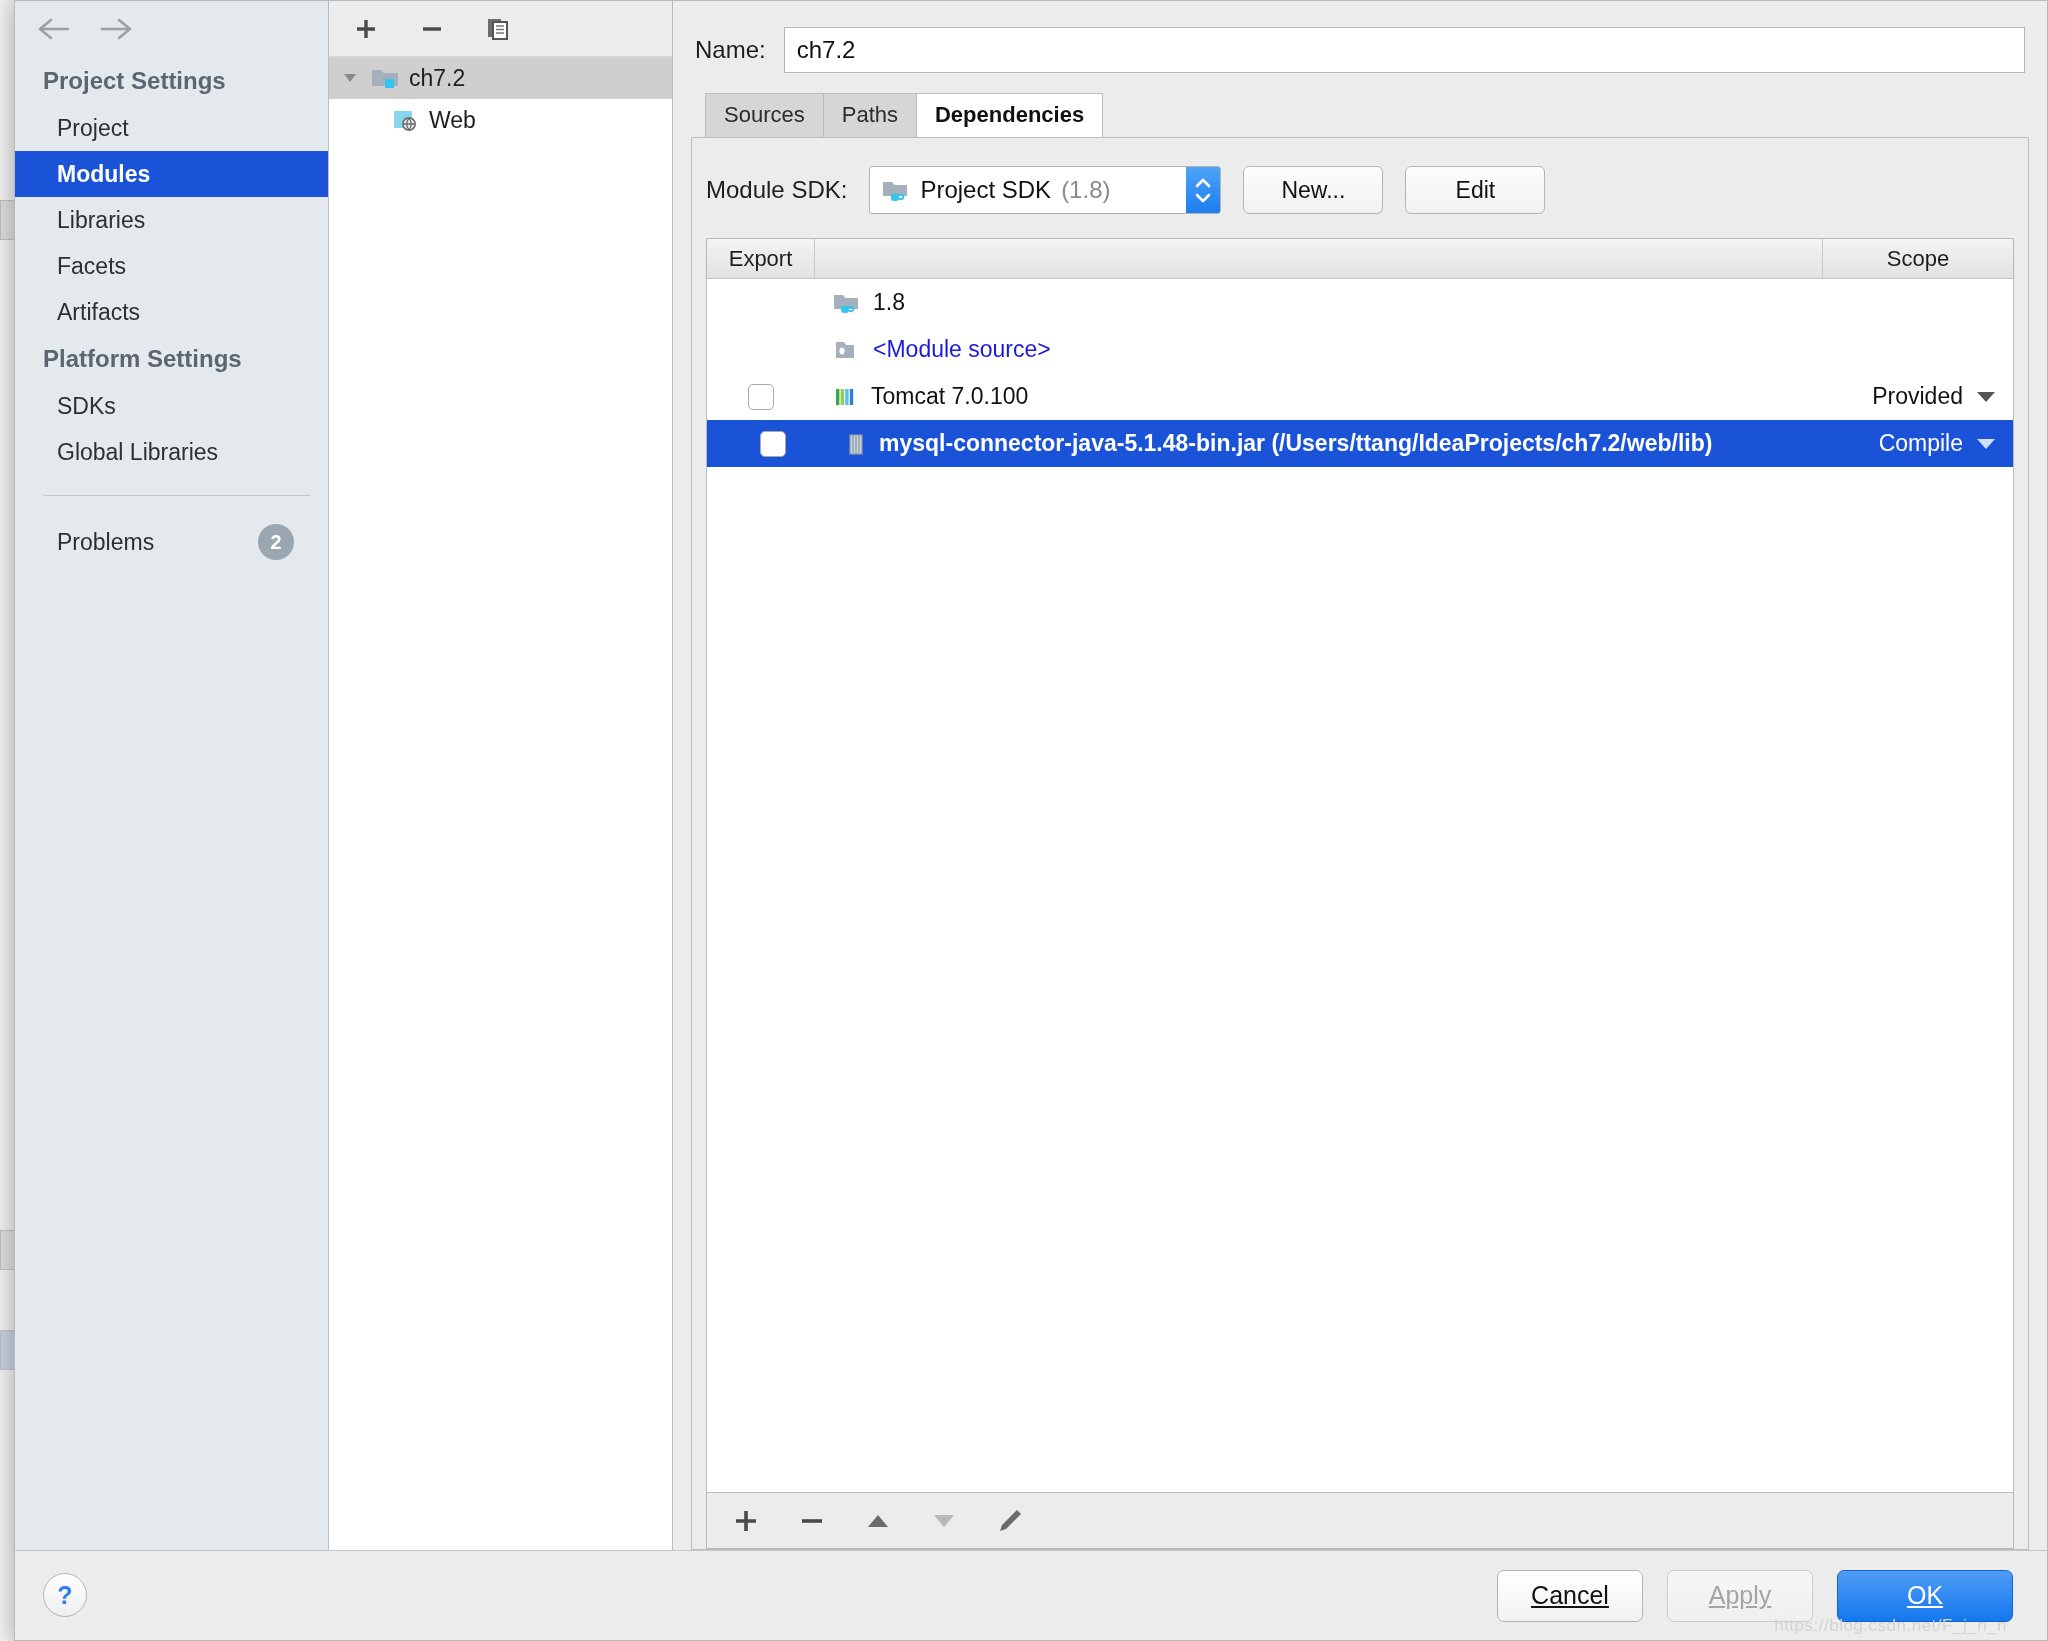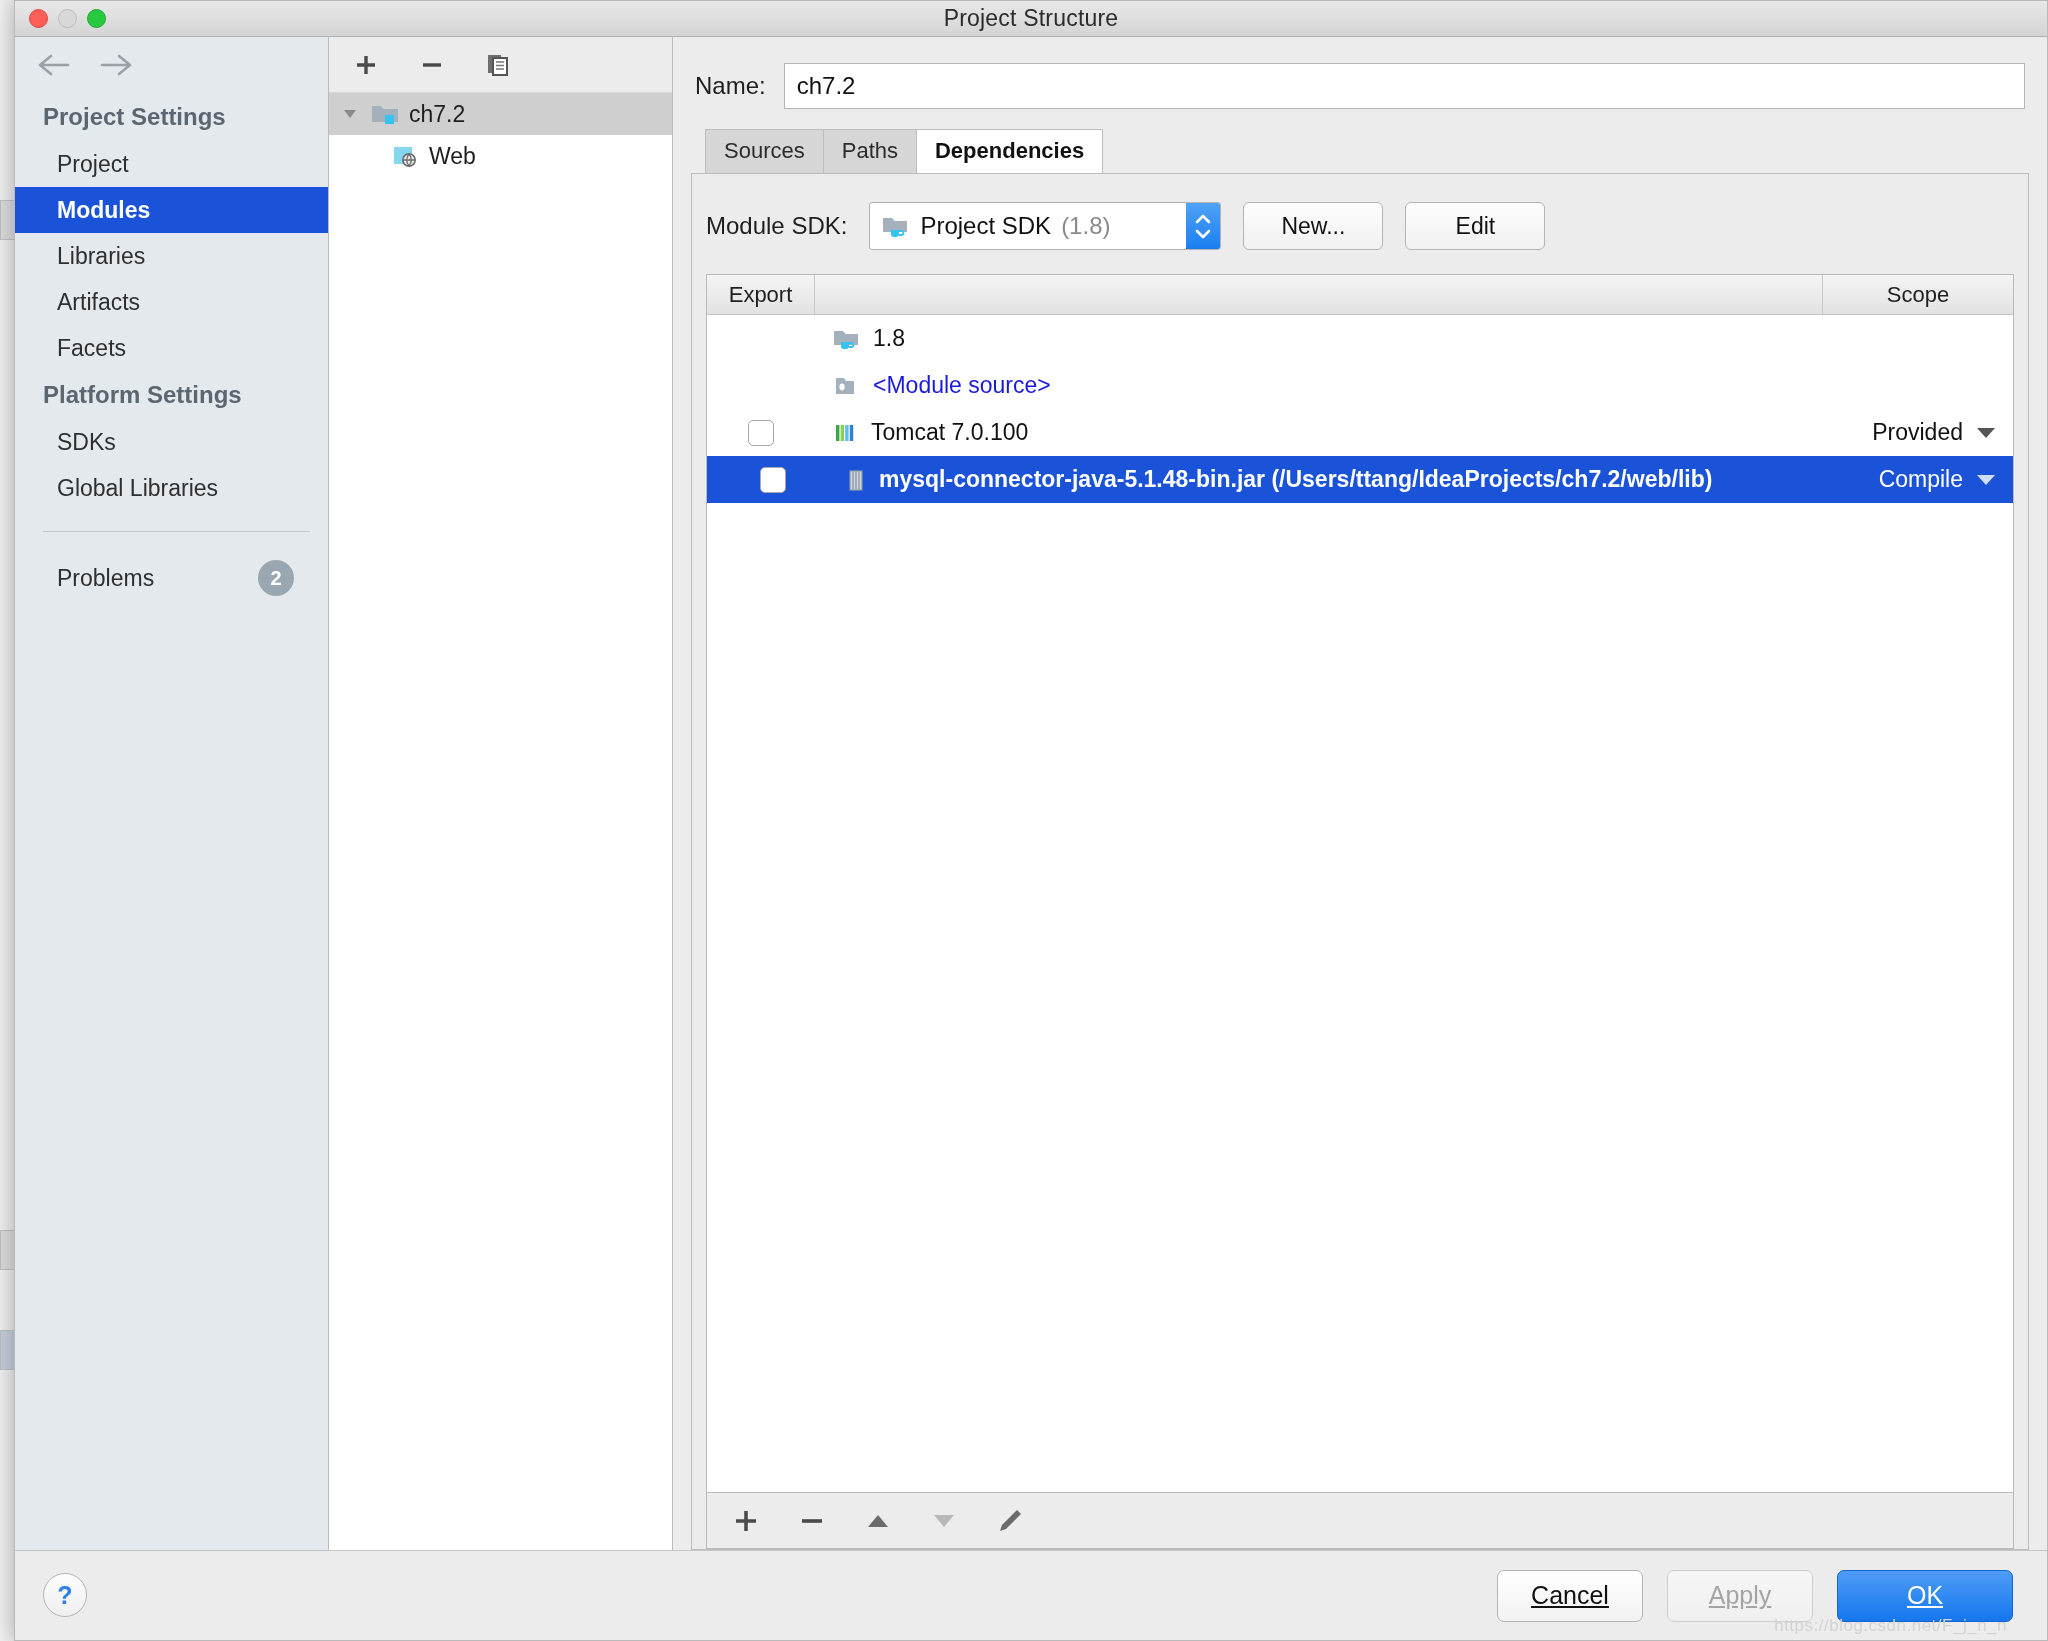--- a/index.html
+++ b/index.html
@@ -296,28 +296,20 @@
   <div class="bg-gutter-num" style="top:1530px;">2</div>
   <div class="bg-right-strip"></div>
   <div class="bg-right-mark" style="top:14px;">S</div>
   <div class="bg-right-mark" style="top:330px;">)</div>
   <div class="bg-right-mark" style="top:560px;">r</div>
   <div class="bg-right-mark" style="top:1240px;">2</div>
 </div>
 
 <div id="dialog">
 
-  <div id="titlebar">
-    <div class="traffic">
-      <div class="tl red"></div>
-      <div class="tl amber"></div>
-      <div class="tl green"></div>
-    </div>
-    <div class="title">Project Structure</div>
-  </div>
 
   <div id="dlgbody">
 
     <div id="sidebar">
       <div id="navbtns">
         <div class="navarrow">
           <svg width="34" height="26" viewBox="0 0 34 26">
               <path d="M3 13 L14 4 M3 13 L14 22 M3 13 L31 13" stroke="#9aa0a6" stroke-width="2.6" fill="none" stroke-linecap="round"></path>
             </svg>
         </div>
@@ -325,22 +317,22 @@
           <svg width="34" height="26" viewBox="0 0 34 26">
               <path d="M31 13 L20 4 M31 13 L20 22 M31 13 L3 13" stroke="#9aa0a6" stroke-width="2.6" fill="none" stroke-linecap="round"></path>
             </svg>
         </div>
       </div>
 
       <div class="side-group">Project Settings</div>
       <div class="side-item">Project</div>
       <div class="side-item selected">Modules</div>
       <div class="side-item">Libraries</div>
+      <div class="side-item">Facets</div>
       <div class="side-item">Artifacts</div>
-      <div class="side-item">Facets</div>
 
       <div class="side-group">Platform Settings</div>
       <div class="side-item">SDKs</div>
       <div class="side-item">Global Libraries</div>
 
       <div class="side-sep"></div>
 
       <div class="side-problems">
         <span>Problems</span>
         <span class="badge">2</span>

